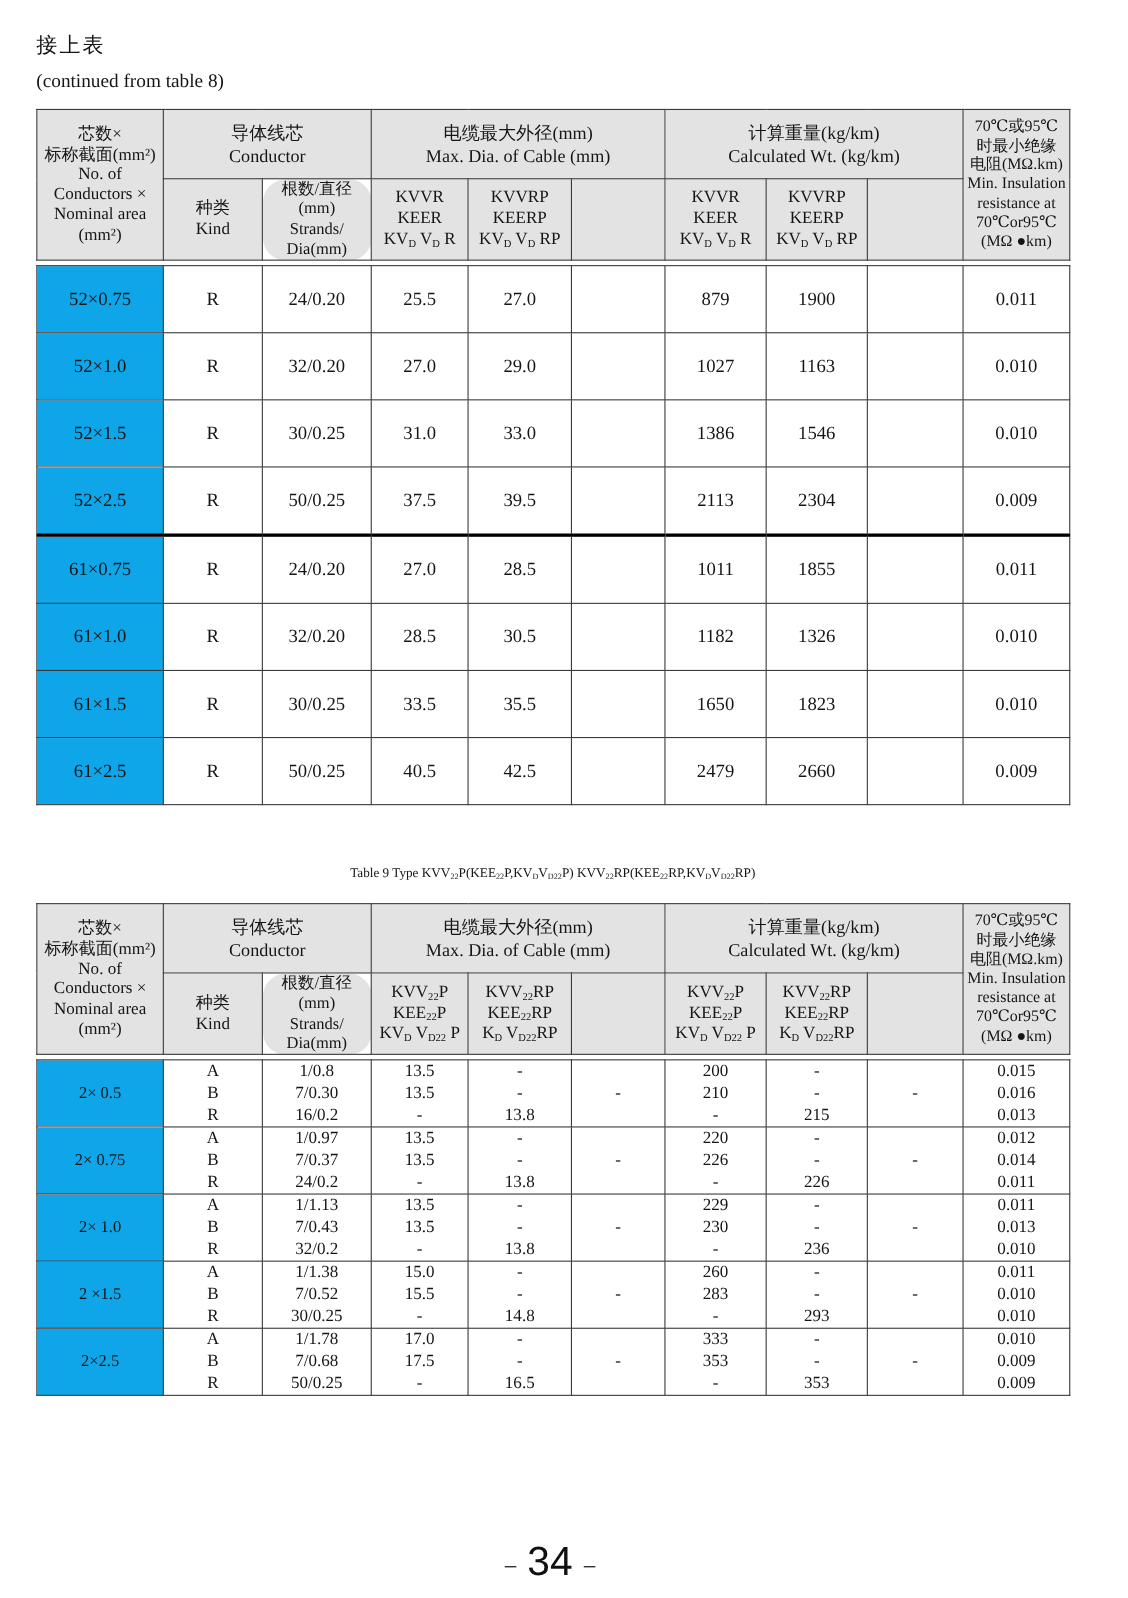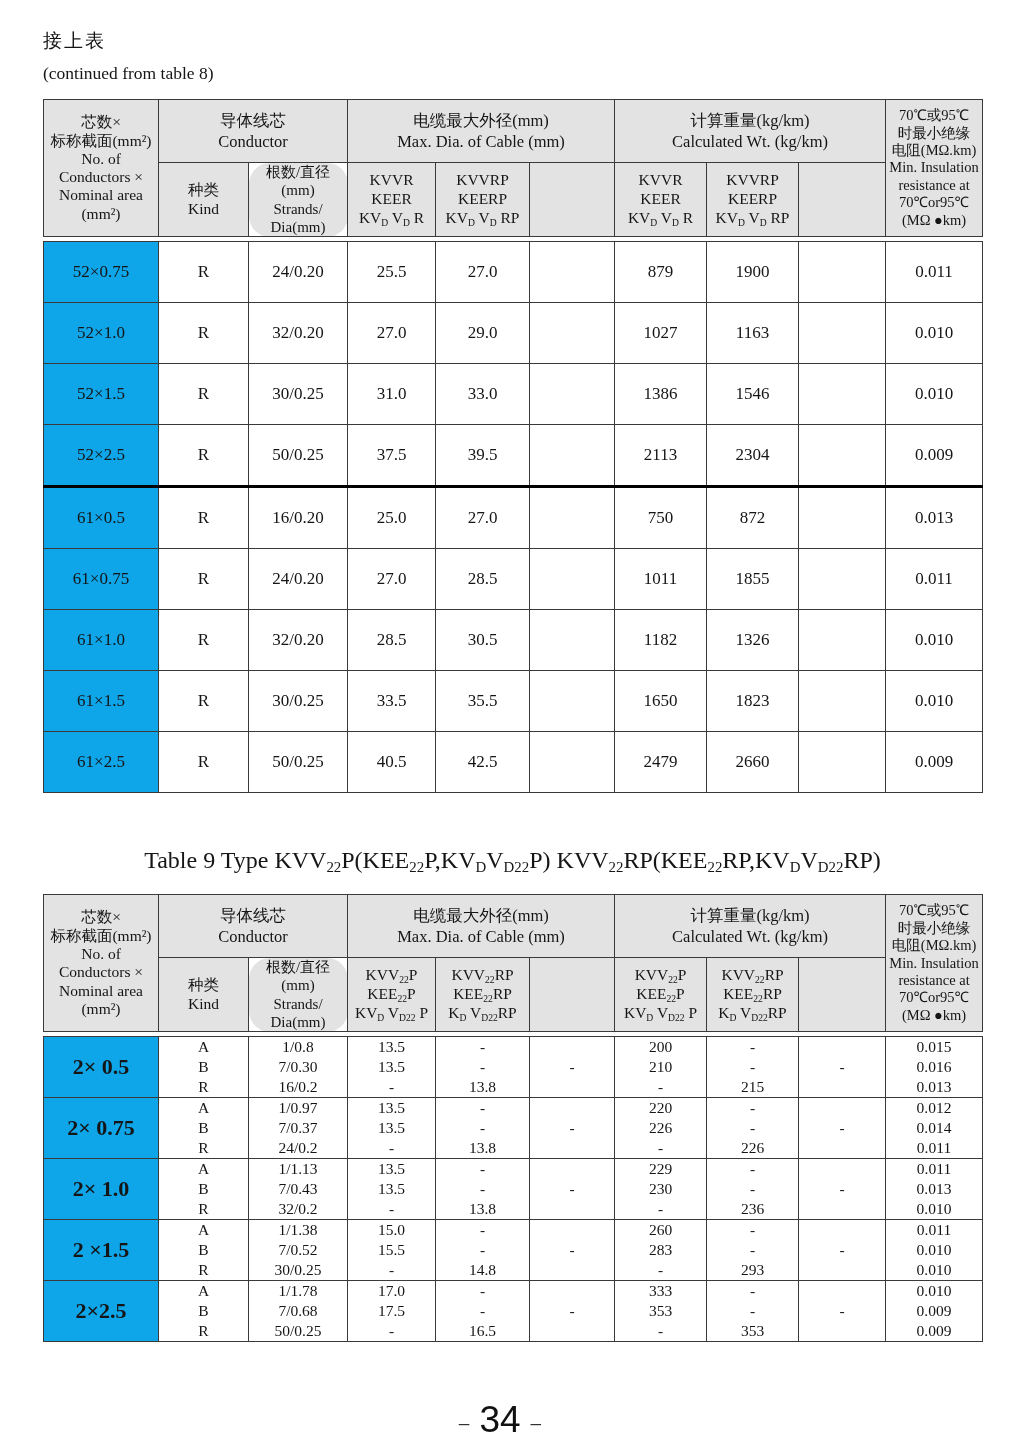--- a/index.html
+++ b/index.html
@@ -1,50 +1,50 @@
 <!DOCTYPE html>
 <html><head>
 <meta charset="utf-8">
 <style>
   html,body{margin:0;padding:0;}
   body{
     width:1025px;height:1453px;background:#ffffff;position:relative;
     font-family:"Liberation Serif","DejaVu Serif",serif;color:#151515;
     overflow:hidden;
   }
-  .content{padding:28px 0 0 43px;}
+  .content{padding:28px 0 0 33px;}
   .toplabel-zh{font-size:19px;letter-spacing:2px;}
   .toplabel-en{font-size:17.5px;margin-top:9px;}
 
   table{border-collapse:collapse;table-layout:fixed;width:939px;}
   td{border:1px solid #3a3a3a;text-align:center;vertical-align:middle;padding:0 3px;overflow:hidden;}
   sub{font-size:62%;line-height:0;vertical-align:-0.28em;}
 
   col.c1{width:115px}col.c2{width:90px}col.c3{width:99px}col.c4{width:88px}col.c5{width:94px}
   col.c6{width:85px}col.c7{width:92px}col.c8{width:92px}col.c9{width:87px}col.c10{width:97px}
 
   .hdrtable{margin-top:15px;margin-bottom:4px;}
   .hdrtable td{background:#e3e3e3;}
-  .hr1 td{height:62px;font-size:16.5px;line-height:1.3;font-family:Liberation Serif, serif;}
+  .hr1 td{height:62px;font-size:16.5px;line-height:1.3;}
   .hr2 td{height:66px;font-size:15.5px;line-height:1.22;}
   td.hd-spec{font-size:15.5px;line-height:1.18;}
   td.hd-res{font-size:14.5px;line-height:1.2;}
   td.hd-strands{font-size:15px;border-radius:21px;}
 
   .bodytable1 td{height:60px;font-size:17px;background:#ffffff;}
   .bodytable1 td.spec, .bodytable2 td.spec{background:#0ea5e9;}
   tr.group-end td{border-bottom:3px solid #000000;}
 
   .titleblock{width:939px;text-align:center;margin-top:54px;}
   .title-zh{font-size:19px;}
-  .title-en{font-size:24px;margin-top:12px;}
+  .title-en{font-size:12px;margin-top:12px;}
 
   .t9wrap{margin-top:20px;}
   .bodytable2 td{height:60px;font-size:15.5px;line-height:20px;background:#ffffff;}
-  .bodytable2 td.spec{font-size:22px;font-weight:bold;}
+  .bodytable2 td.spec{font-size:15px;}
 
   .footer{
     position:absolute;left:0;bottom:12px;width:1000px;text-align:center;
     font-family:"Liberation Sans","DejaVu Sans",sans-serif;
   }
   .footer .dash{font-size:19px;vertical-align:3px;color:#333;padding:0 10px;}
   .footer .num{font-size:37px;color:#111;}
 </style>
 </head>
 <body>
@@ -142,32 +142,20 @@
           <td class="spec">52×2.5</td>
           <td>R</td>
           <td>50/0.25</td>
           <td>37.5</td>
           <td>39.5</td>
           <td></td>
           <td>2113</td>
           <td>2304</td>
           <td></td>
           <td>0.009</td>
-        </tr>
-        <tr>
-          <td class="spec">61×0.5</td>
-          <td>R</td>
-          <td>16/0.20</td>
-          <td>25.0</td>
-          <td>27.0</td>
-          <td></td>
-          <td>750</td>
-          <td>872</td>
-          <td></td>
-          <td>0.013</td>
         </tr>
         <tr>
           <td class="spec">61×0.75</td>
           <td>R</td>
           <td>24/0.20</td>
           <td>27.0</td>
           <td>28.5</td>
           <td></td>
           <td>1011</td>
           <td>1855</td>

